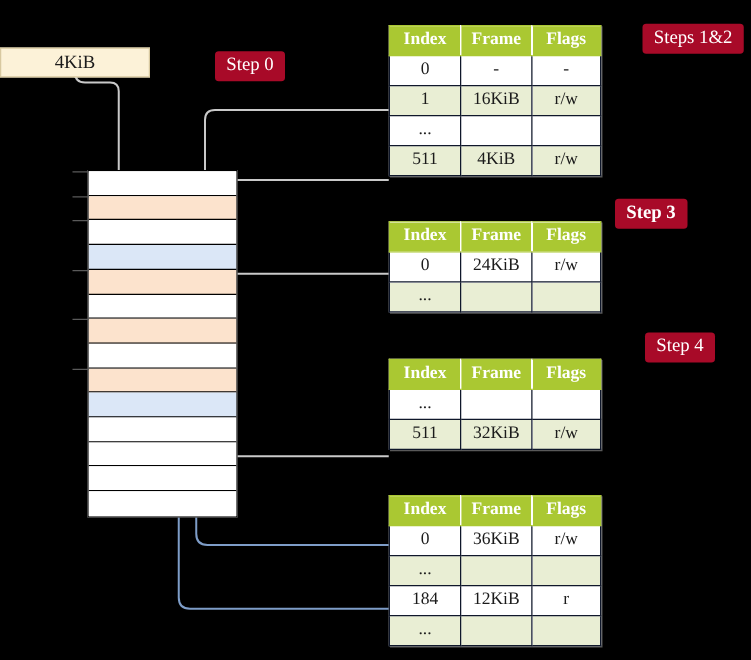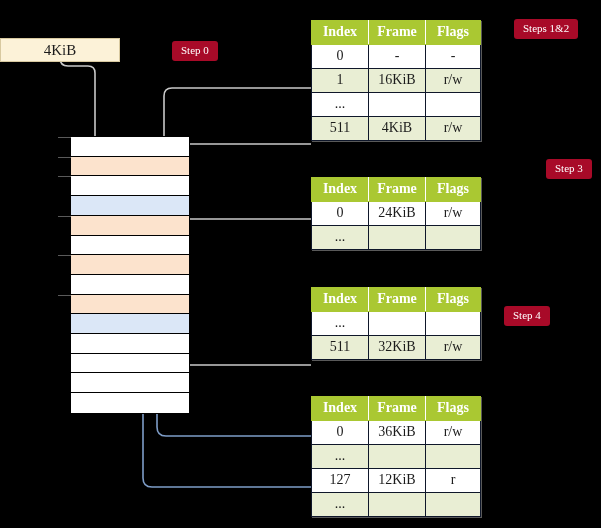--- a/index.html
+++ b/index.html
@@ -29,21 +29,21 @@
     width: 601px;
     height: 528px;
     pointer-events: none;
   }
   
   .step-badge {
     position: absolute;
     background: #a80a28;
     color: #ffffff;
     font-family: "Liberation Serif", "DejaVu Serif", serif;
-    font-size: 11px;
+    font-size: 15px;
     line-height: 1;
     padding: 4px 9px 5px 9px;
     border-radius: 3px;
     white-space: nowrap;
     box-shadow: 0 1px 0 rgba(0,0,0,0.6);
   }
   
   #src-box {
     position: absolute;
     left: 0px;
@@ -293,32 +293,32 @@
           <td>0</td>
           <td>36KiB</td>
           <td>r/w</td>
         </tr>
         <tr class="alt">
           <td>...</td>
           <td></td>
           <td></td>
         </tr>
         <tr class="plain">
-          <td>127</td>
+          <td>184</td>
           <td>12KiB</td>
           <td>r</td>
         </tr>
         <tr class="alt">
           <td>...</td>
           <td></td>
           <td></td>
         </tr>
       </tbody>
   </table>
 
   <div id="badges">
       <div class="step-badge" style="left: 172px; top: 41px;">Step 0</div>
       <div class="step-badge" style="left: 514px; top: 19px;">Steps 1&amp;2</div>
-      <div class="step-badge" style="left: 546px; top: 159px;">Step 3</div>
-      <div class="step-badge" style="left: 504px; top: 266px; margin-top: 40px;">Step 4</div>
+      <div class="step-badge" style="left: 492px; top: 159px; font-weight: bold;">Step 3</div>
+      <div class="step-badge" style="left: 516px; top: 266px;">Step 4</div>
     </div>
 
 </div>
 
 </body></html>

